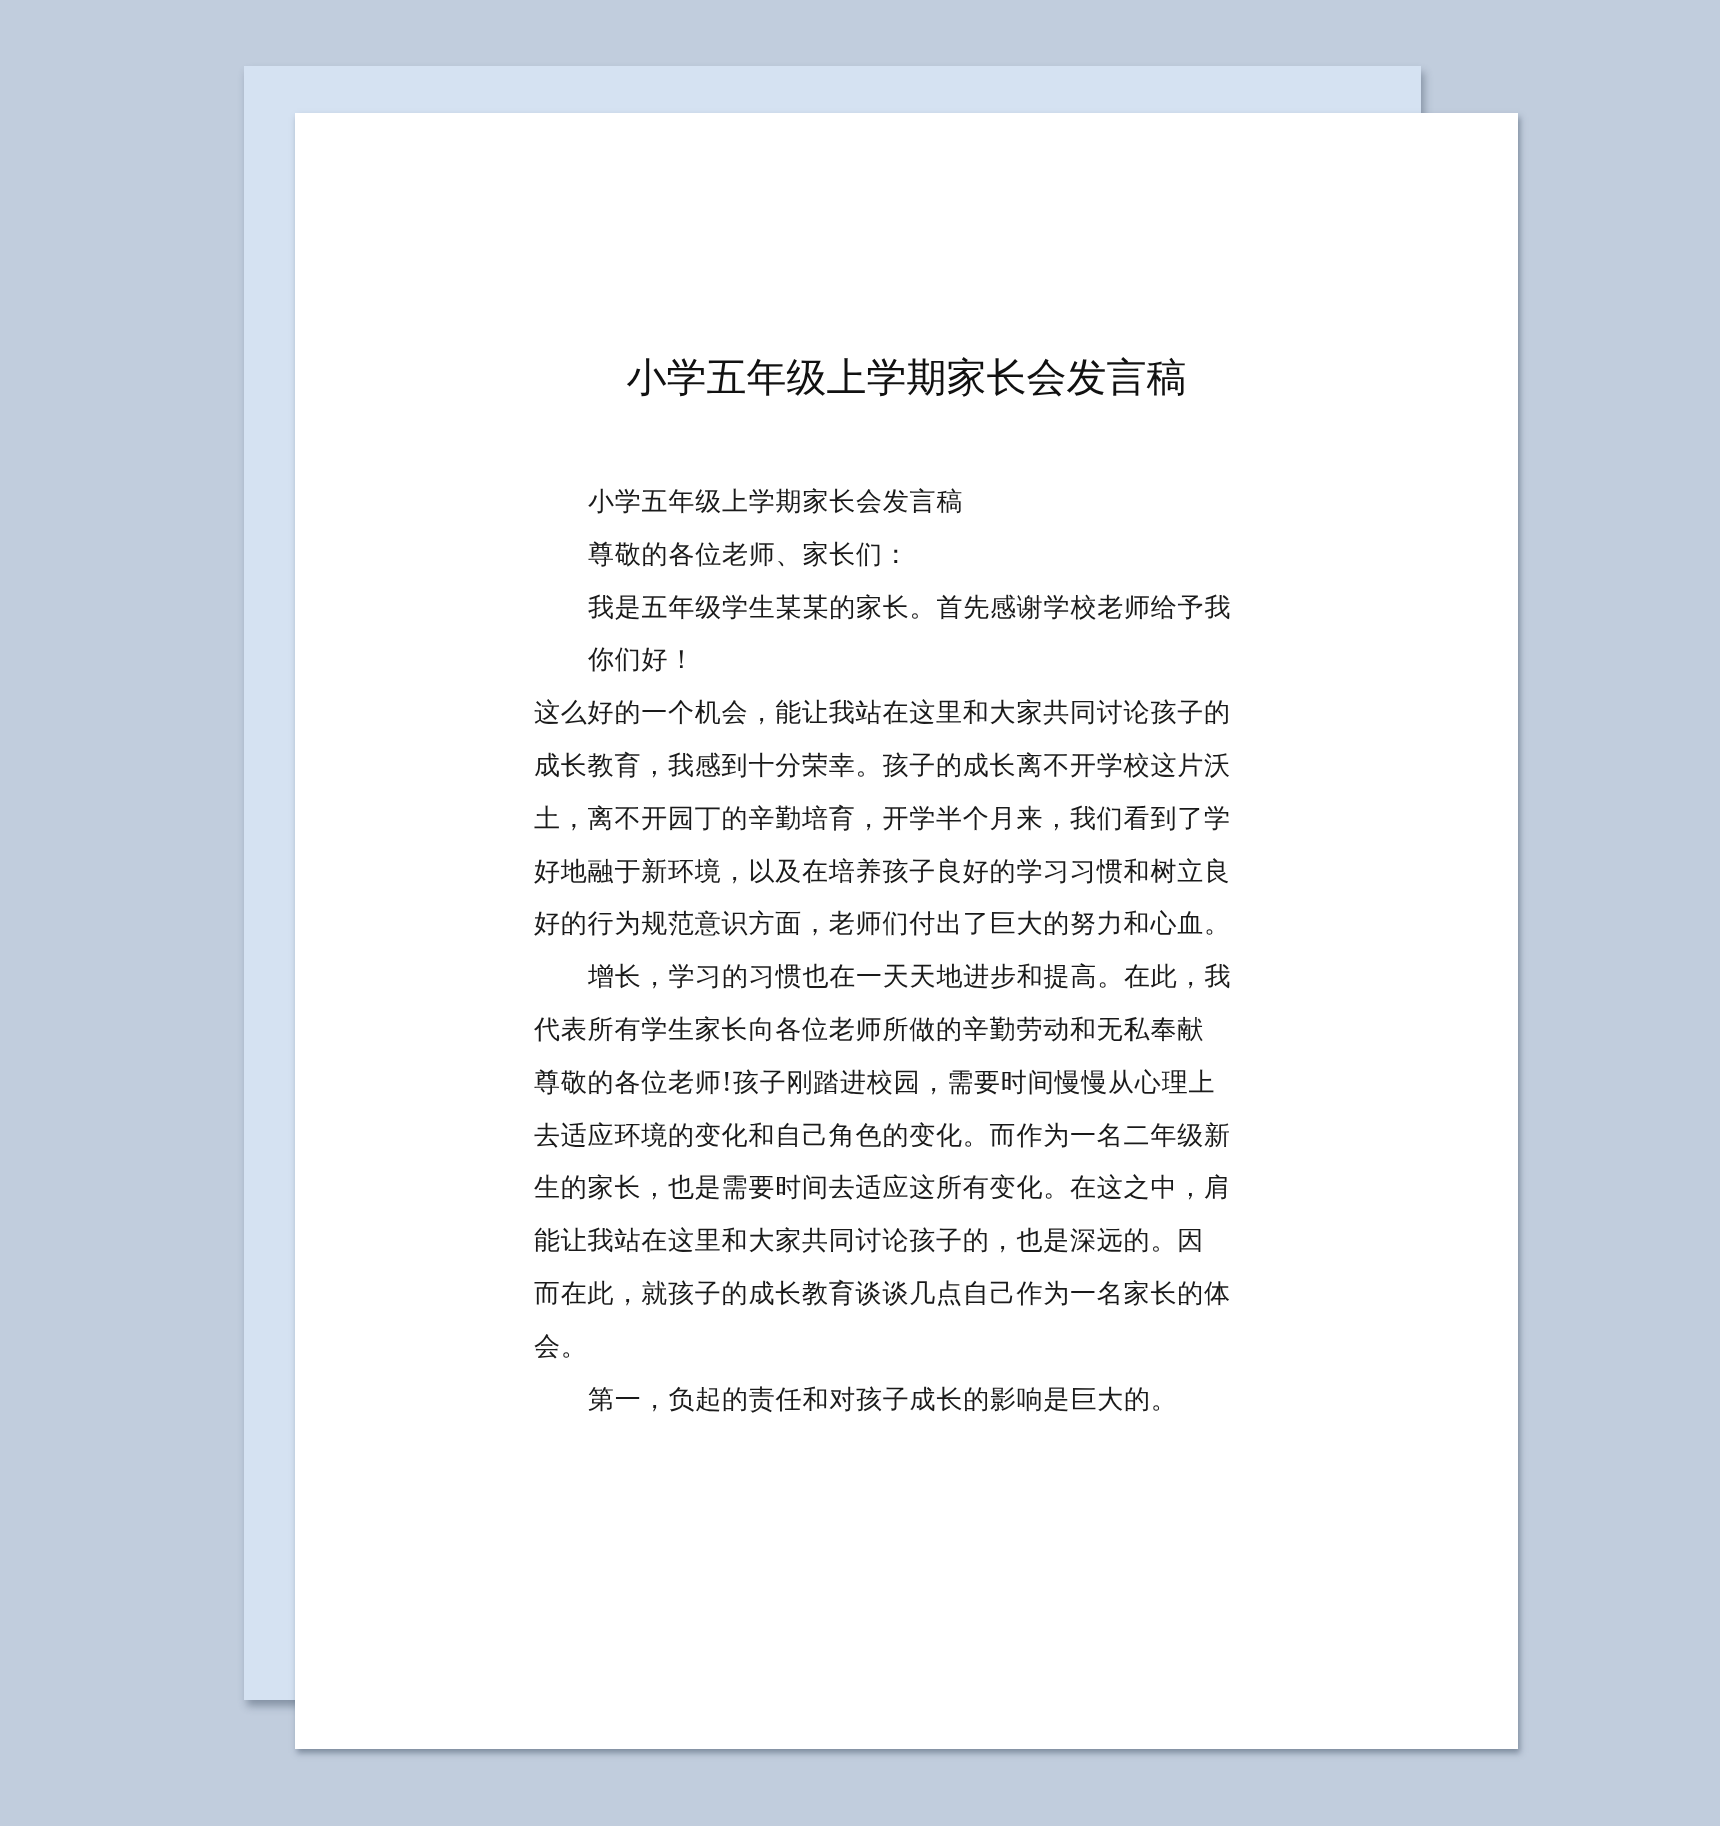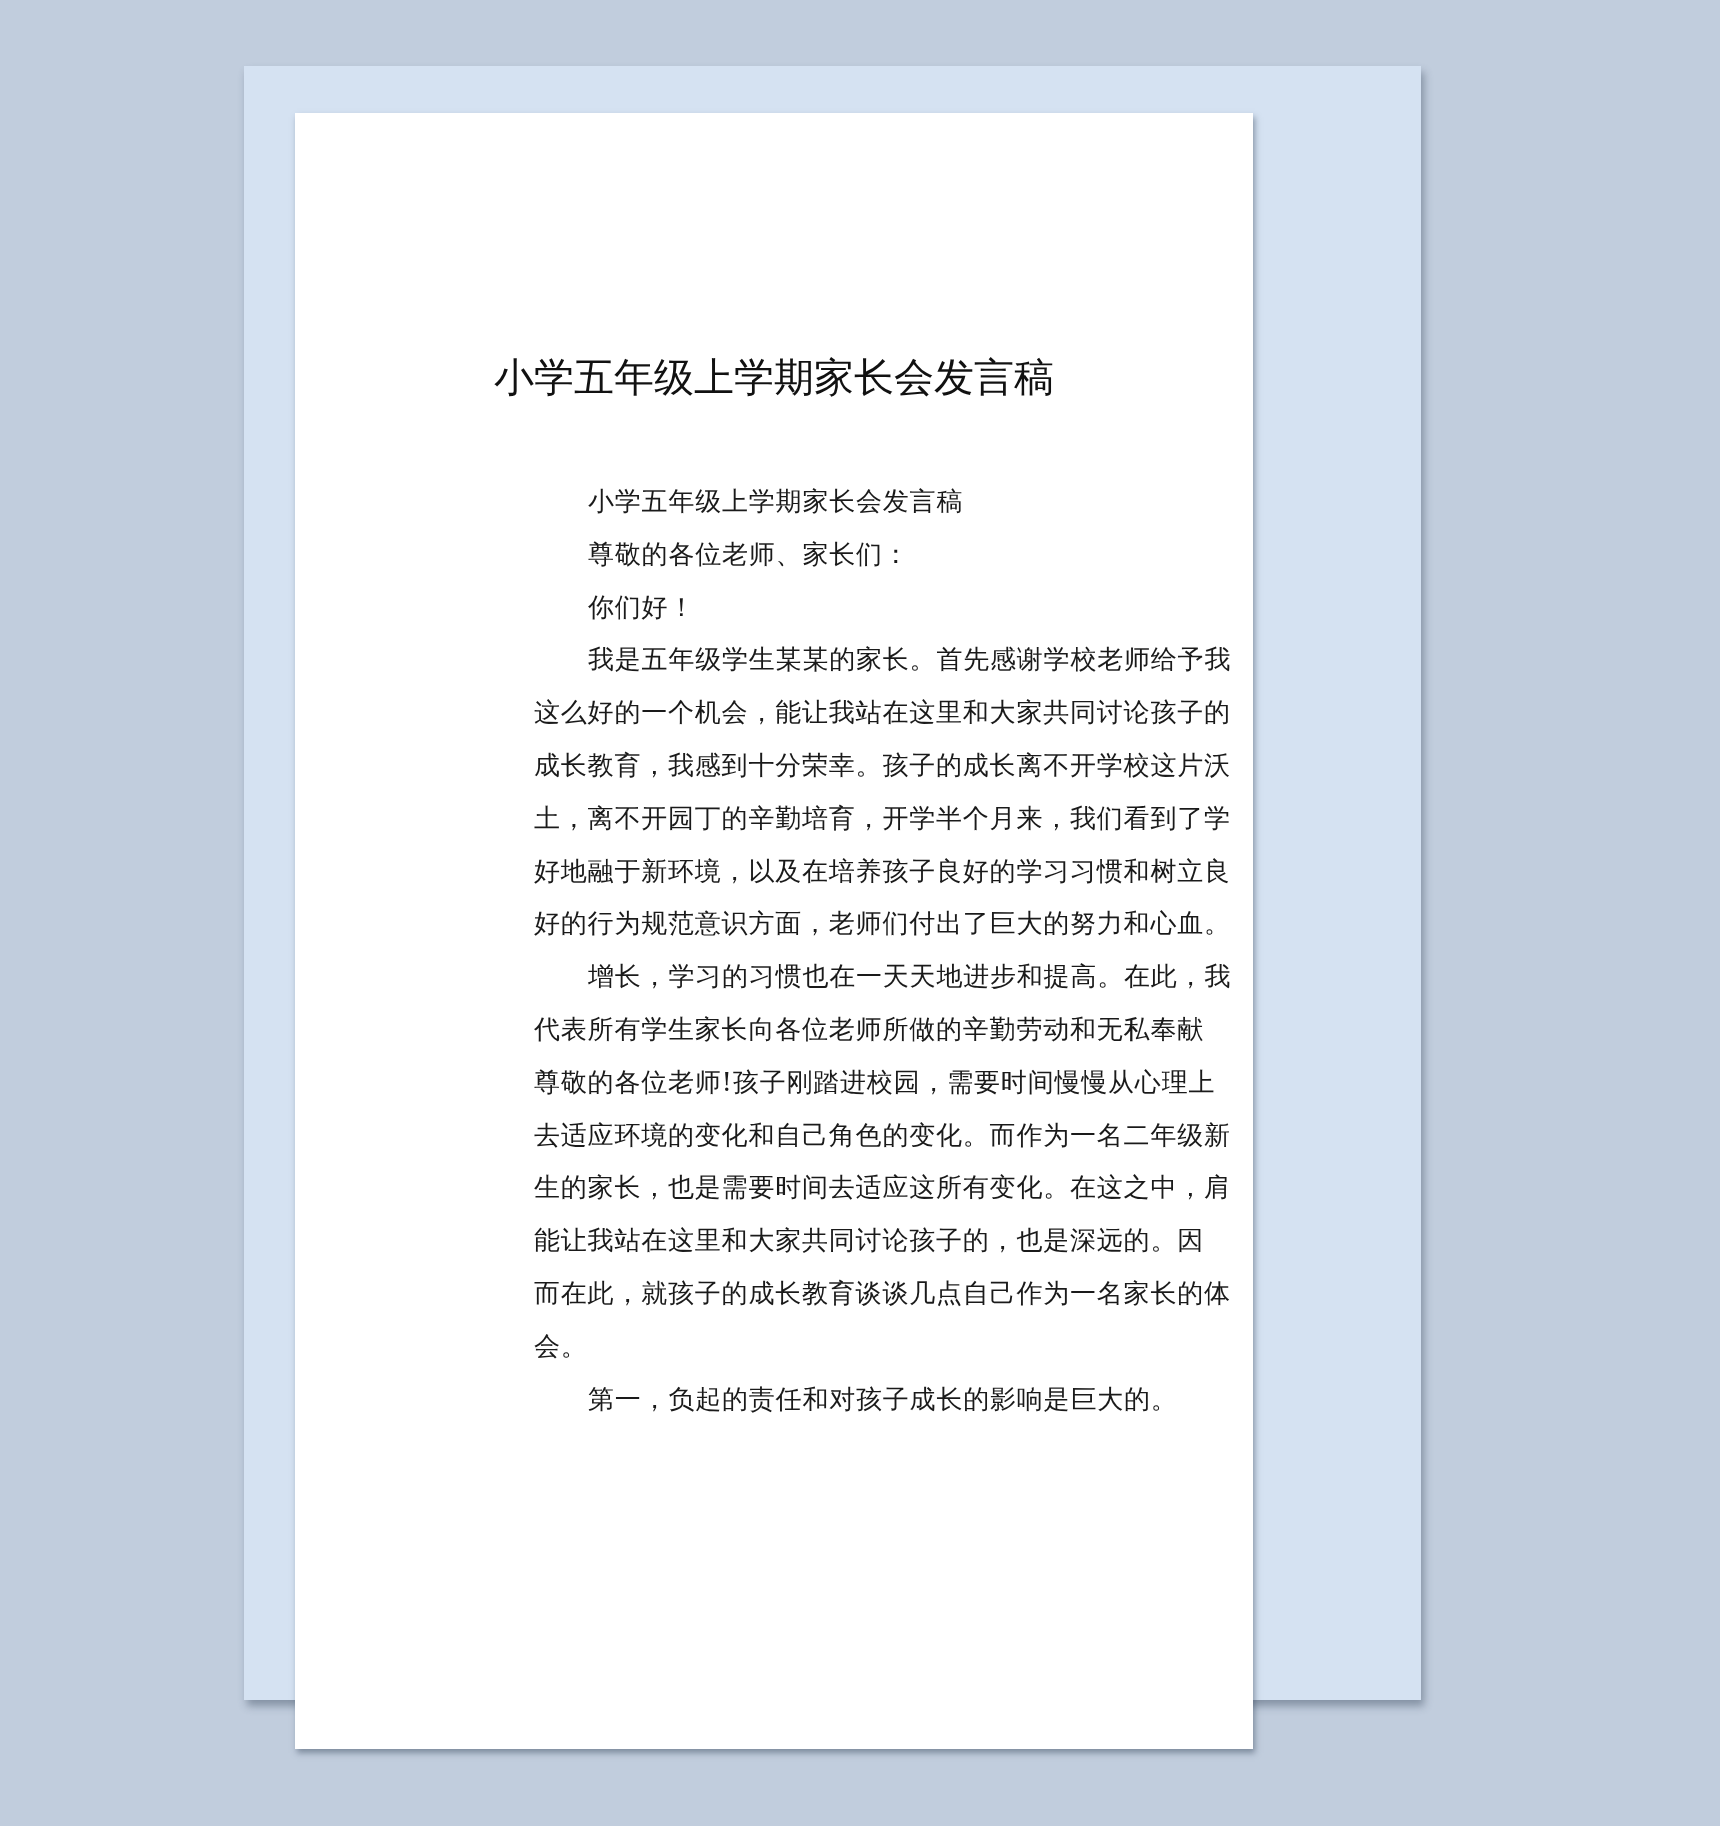--- a/index.html
+++ b/index.html
@@ -20,21 +20,21 @@
       top: 66px;
       width: 1177px;
       height: 1634px;
       background: #d5e2f2;
       box-shadow: 3px 6px 8px rgba(60, 75, 95, 0.45);
     }
     .page-front {
       position: absolute;
       left: 295px;
       top: 113px;
-      width: 958px;
+      width: 1223px;
       height: 1636px;
       background: #ffffff;
       box-shadow: 2px 4px 6px rgba(60, 75, 95, 0.5);
     }
     .doc-title {
       position: absolute;
       left: 0;
       right: 0;
       top: 238px;
       text-align: center;
@@ -65,22 +65,22 @@
 </head>
 <body>
 
 <div class="page-back"></div>
 
 <div class="page-front">
   <div class="doc-title">小学五年级上学期家长会发言稿</div>
   <div class="doc-body">
     <div class="line indent">小学五年级上学期家长会发言稿</div>
     <div class="line indent">尊敬的各位老师、家长们：</div>
+    <div class="line indent">我是五年级学生某某的家长。首先感谢学校老师给予我</div>
     <div class="line indent">你们好！</div>
-    <div class="line indent">我是五年级学生某某的家长。首先感谢学校老师给予我</div>
     <div class="line">这么好的一个机会，能让我站在这里和大家共同讨论孩子的</div>
     <div class="line">成长教育，我感到十分荣幸。孩子的成长离不开学校这片沃</div>
     <div class="line">土，离不开园丁的辛勤培育，开学半个月来，我们看到了学</div>
     <div class="line">好地融于新环境，以及在培养孩子良好的学习习惯和树立良</div>
     <div class="line">好的行为规范意识方面，老师们付出了巨大的努力和心血。</div>
     <div class="line indent">增长，学习的习惯也在一天天地进步和提高。在此，我</div>
     <div class="line">代表所有学生家长向各位老师所做的辛勤劳动和无私奉献</div>
     <div class="line">尊敬的各位老师!孩子刚踏进校园，需要时间慢慢从心理上</div>
     <div class="line">去适应环境的变化和自己角色的变化。而作为一名二年级新</div>
     <div class="line">生的家长，也是需要时间去适应这所有变化。在这之中，肩</div>

